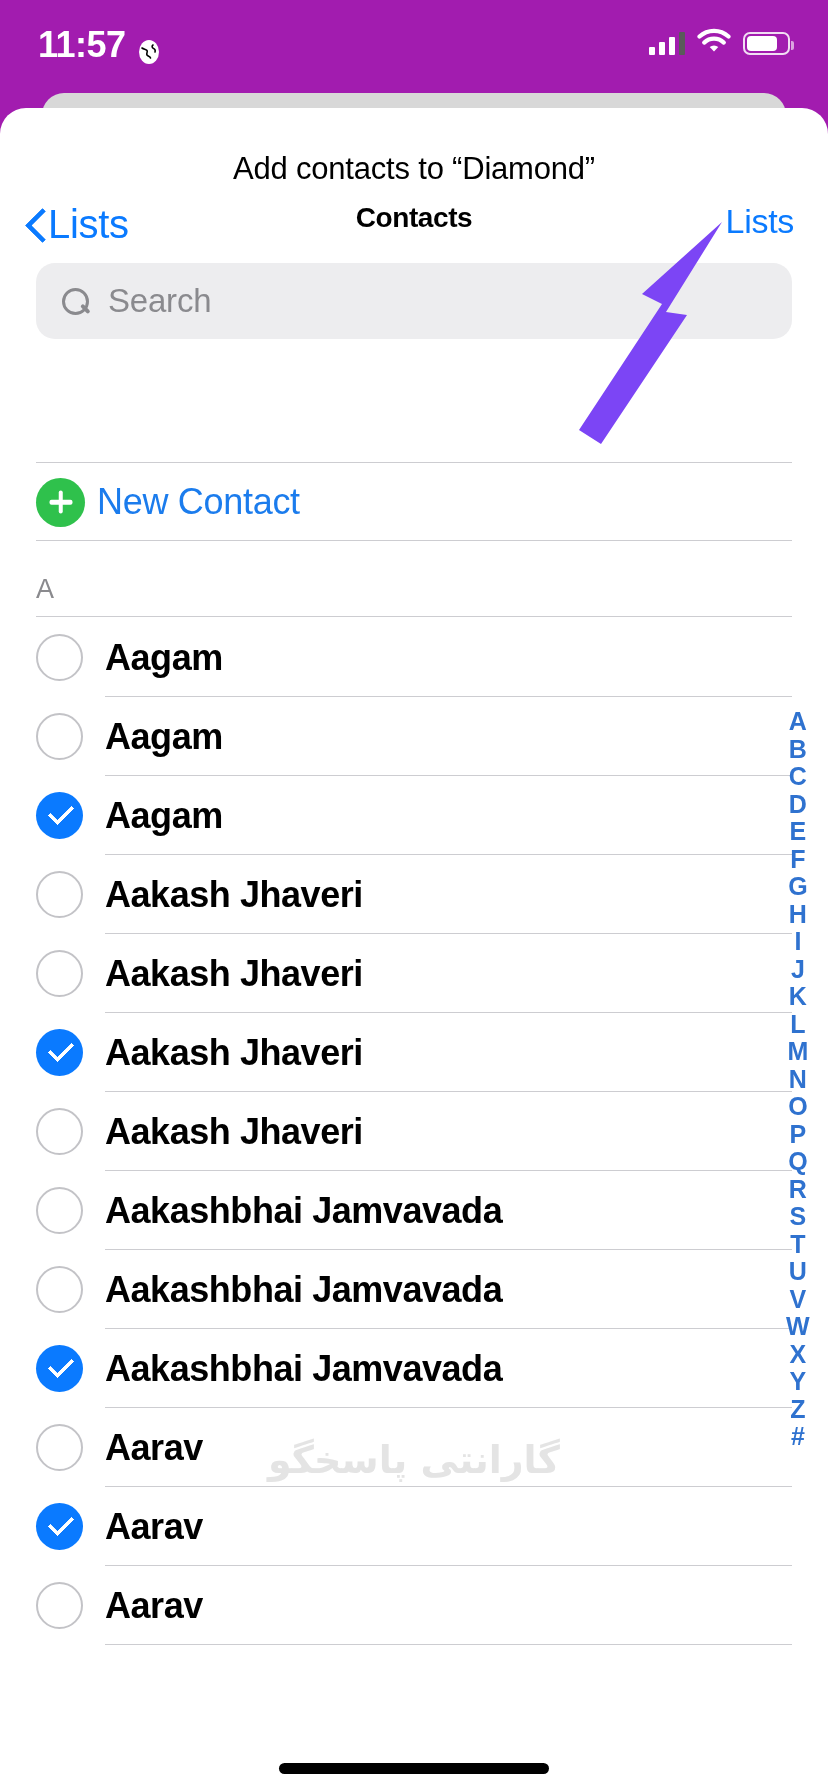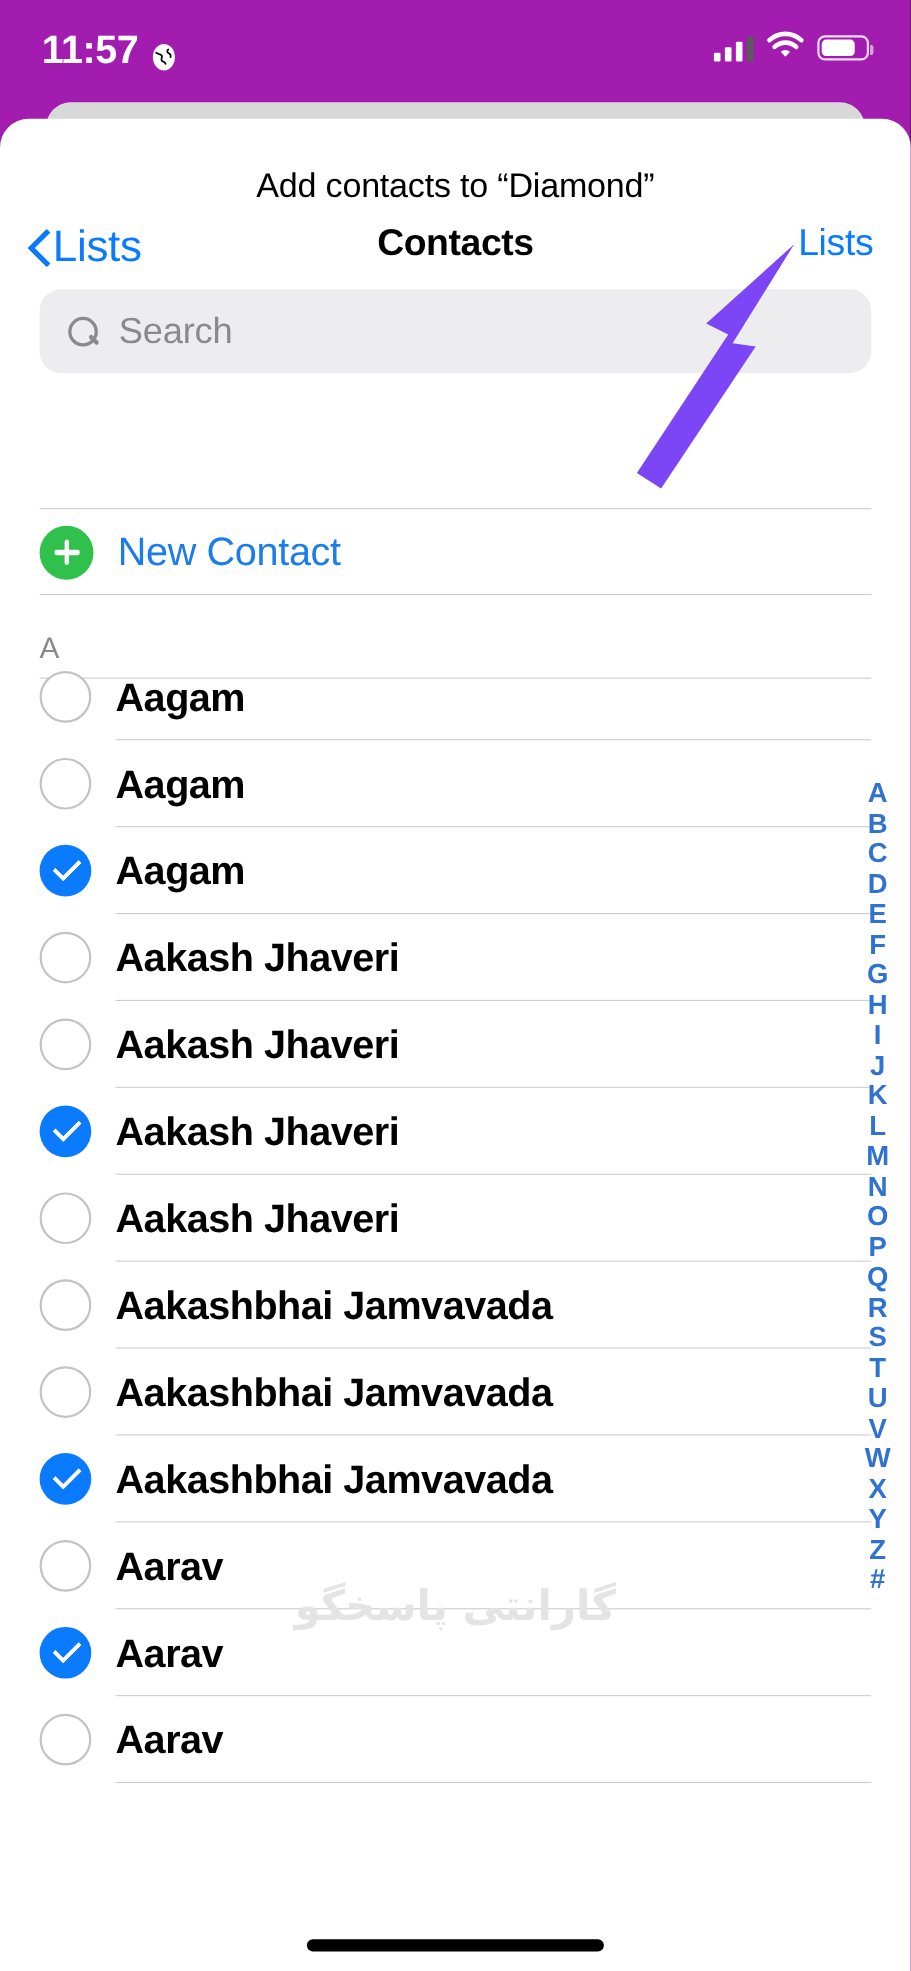--- a/index.html
+++ b/index.html
@@ -69,21 +69,21 @@
   .chev {
     display:inline-block; width:18px; height:32px; position:relative;
   }
   .chev::before{
     content:""; position:absolute; left:4px; top:4px;
     width:20px; height:20px; border-left:5px solid #0a7aff; border-bottom:5px solid #0a7aff;
     transform:rotate(45deg); border-radius:1.5px;
   }
   .nav-title {
     position:absolute; left:0; top:12px; width:828px; text-align:center;
-    font-size:34px; font-weight:700; color:#000; letter-spacing:-0.4px;
+    font-size:28px; font-weight:700; color:#000; letter-spacing:-0.4px;
   }
   .nav-done {
     position:absolute; right:34px; top:12px;
     font-size:34px; color:#0a7aff; font-weight:400; letter-spacing:-0.3px;
   }
 
   
   .searchwrap {
     position:absolute; top:155px; left:36px; width:756px; height:76px;
   }
@@ -116,29 +116,29 @@
     margin-left:36px; width:49px; height:49px; border-radius:50%;
     background:#2fc14c; position:relative; flex:0 0 auto;
   }
   .plus::before, .plus::after{
     content:""; position:absolute; background:#fff; border-radius:2px;
     left:50%; top:50%; transform:translate(-50%,-50%);
   }
   .plus::before{ width:23px; height:4.5px; }
   .plus::after{ width:4.5px; height:23px; }
   .newlabel {
-    margin-left:22px; font-size:36px; color:#1b7ced; letter-spacing:-0.3px;
+    margin-left:12px; font-size:36px; color:#1b7ced; letter-spacing:-0.3px;
   }
 
   .sectionhdr {
     position:absolute; left:36px; top:466px;
     font-size:27px; color:#8a8a8e; letter-spacing:0.2px;
   }
 
-  .rows { position:absolute; left:0; top:486px; width:828px; }
+  .rows { position:absolute; left:0; top:510px; width:828px; }
   .row {
     position:relative; height:79px; display:flex; align-items:center;
   }
   .chk {
     margin-left:36px; width:47px; height:47px; border-radius:50%; flex:0 0 auto;
     position:relative;
   }
   .chk.off { border:2.6px solid #c3c3c7; background:#fff; }
   .chk.on  { background:#0a7aff; }
   .chk.on::before{

